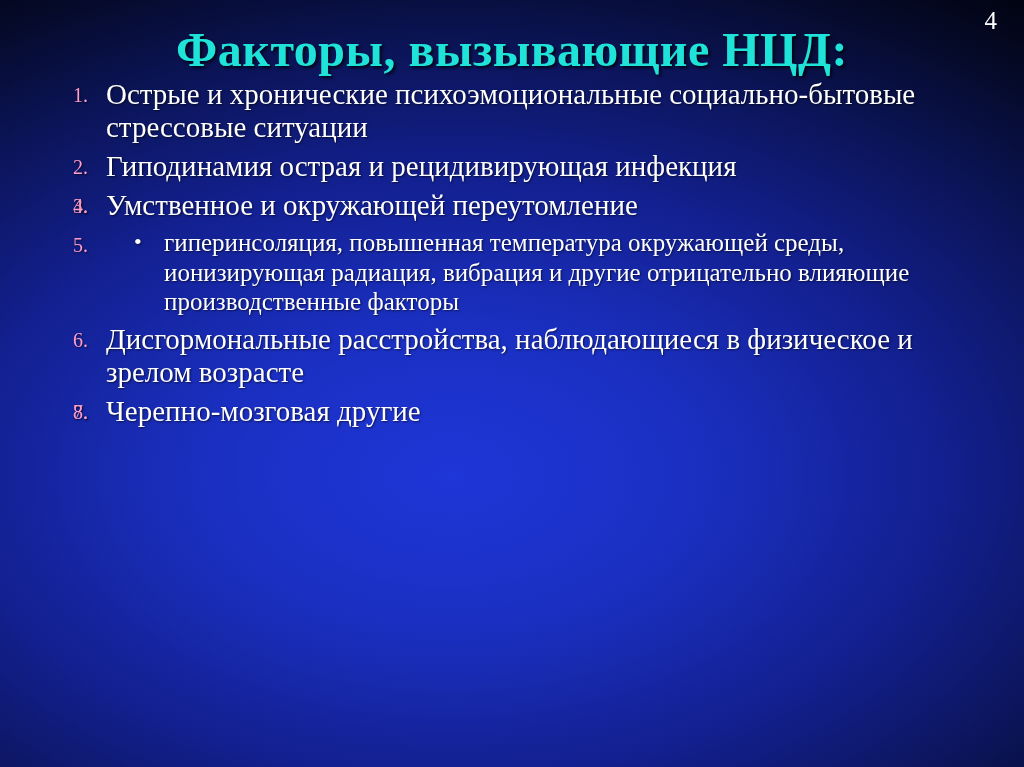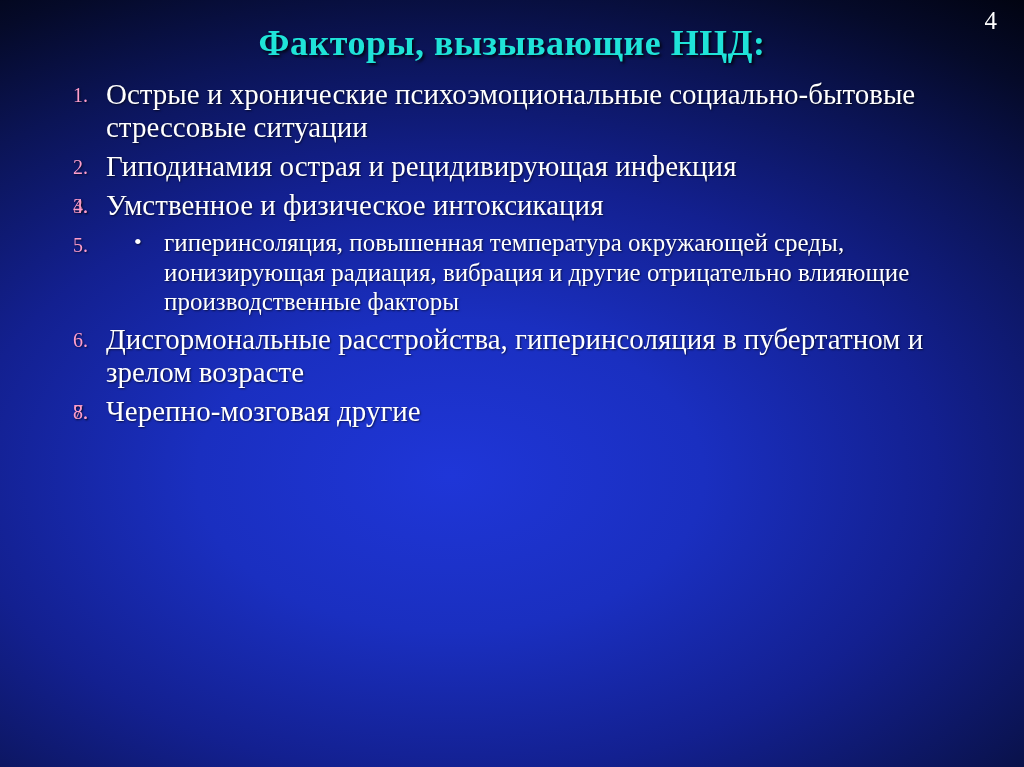--- a/index.html
+++ b/index.html
@@ -37,21 +37,21 @@
 
   .title {
     position: absolute;
     top: 22px;
     left: 0;
     width: 1024px;
     text-align: center;
     color: #1fe3d8;
     font-family: "Liberation Serif", serif;
     font-weight: bold;
-    font-size: 36px;
+    font-size: 48px;
     letter-spacing: 0.5px;
     text-shadow: 2px 2px 3px rgba(0,0,0,0.75);
   }
 
   .content {
     position: absolute;
     top: 78px;
     left: 28px;
     width: 960px;
   }
@@ -131,36 +131,36 @@
         <span class="marker">2.</span>
         <span>Гиподинамия острая и рецидивирующая инфекция</span>
       </li>
 
       <li>
         <span class="marker">3.</span>
       </li>
 
       <li>
         <span class="marker">4.</span>
-        <span>Умственное и физическое интоксикация</span>
+        <span>Умственное и окружающей переутомление</span>
       </li>
 
       <li>
         <span class="marker">5.</span>
         <ul class="sub-list">
           <li>
             <span class="bullet">•</span>
             <span>гиперинсоляция, повышенная температура окружающей среды, ионизирующая радиация, вибрация и другие отрицательно влияющие производственные факторы</span>
           </li>
         </ul>
       </li>
 
       <li>
         <span class="marker">6.</span>
-        <span>Дисгормональные расстройства, гиперинсоляция в пубертатном и зрелом возрасте</span>
+        <span>Дисгормональные расстройства, наблюдающиеся в физическое и зрелом возрасте</span>
       </li>
 
       <li>
         <span class="marker">7.</span>
       </li>
 
       <li>
         <span class="marker">8.</span>
         <span>Черепно-мозговая другие</span>
       </li>

